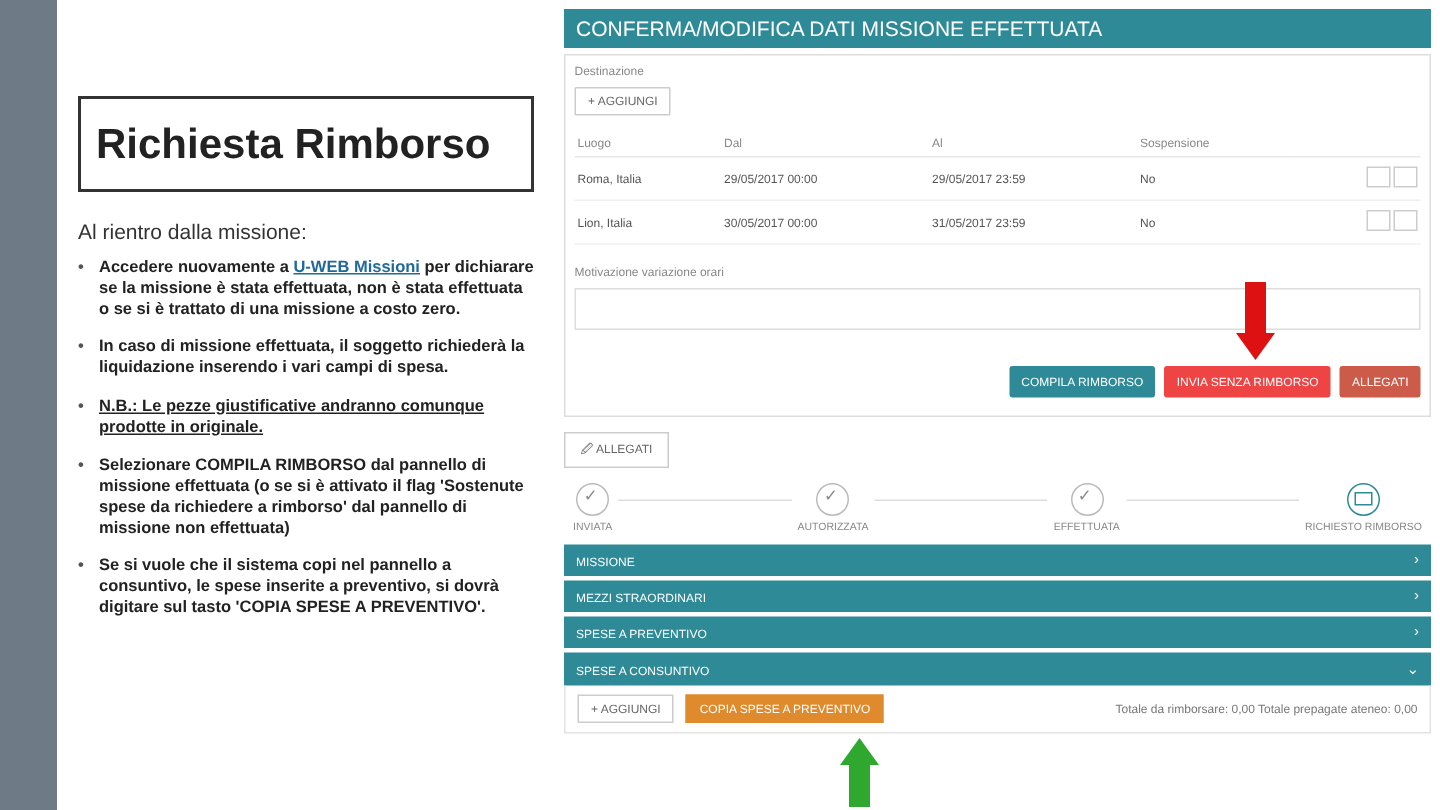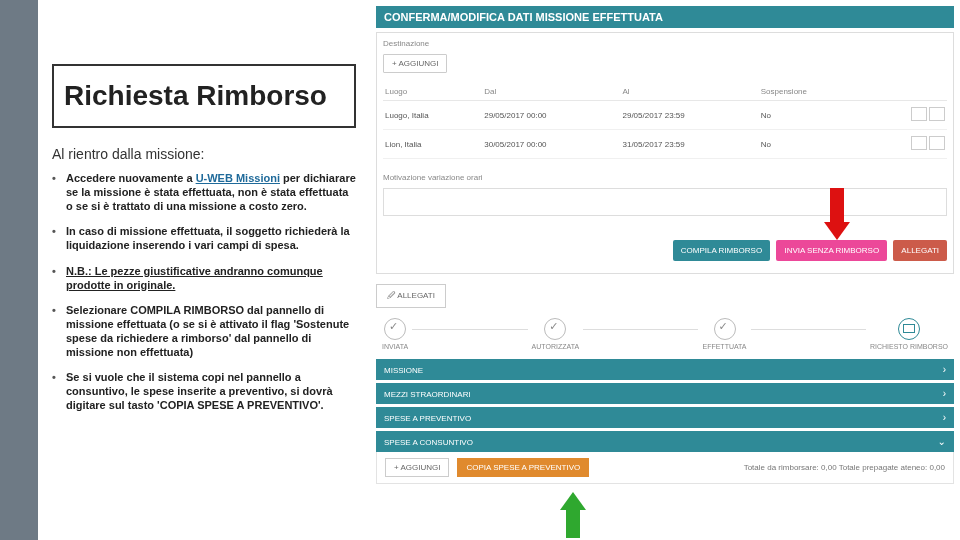--- a/index.html
+++ b/index.html
@@ -9,33 +9,33 @@
   .titlebox{border:2px solid #333;padding:14px 10px;margin-top:52px;margin-bottom:18px}
   .titlebox h1{margin:0;font-size:28px;font-weight:700;color:#222}
   .sub{font-size:14px;color:#333;margin:6px 0 10px 0}
   .bul{list-style:none;margin:0;padding:0}
   .bul>li{font-size:11px;line-height:1.25;color:#222;margin:0 0 12px 0;position:relative;padding-left:14px;font-weight:600}
   .bul>li::before{content:"•";position:absolute;left:0;top:0;color:#555}
   .link{color:#1f6a9a;text-decoration:underline;font-weight:700}
   .und{text-decoration:underline}
   
   .shot{flex:1;position:relative;padding:6px 6px 0 6px;box-sizing:border-box;font-size:8px;color:#555}
-  .bar{background:#2f8a97;color:#fff;font-size:11px;font-weight:700;padding:5px 8px}
+  .bar{background:#2f8a97;color:#fff;font-size:14px;font-weight:400;padding:5px 8px}
   .frame{border:1px solid #ddd;padding:6px;margin-top:4px;background:#fff}
   .addbtn{display:inline-block;border:1px solid #ccc;padding:4px 8px;font-size:8px;color:#666;border-radius:1px}
   .tbl{width:100%;border-collapse:collapse;margin-top:10px}
   .tbl th{font-size:8px;color:#888;font-weight:400;text-align:left;padding:4px 2px;border-bottom:1px solid #e7e7e7}
   .tbl td{font-size:8px;color:#555;padding:6px 2px;border-bottom:1px solid #f0f0f0}
   .rowicon{display:inline-block;width:14px;height:12px;border:1px solid #ccc;margin-left:2px}
   .motiv{margin:14px 0 6px 0;font-size:8px;color:#888}
   .motivbox{border:1px solid #ddd;height:26px}
   .actions{text-align:right;margin:24px 0 6px 0}
   .btn{display:inline-block;font-size:8px;padding:6px 8px;border-radius:2px;color:#fff;margin-left:4px}
   .btn.teal{background:#2f8a97}
-  .btn.navy{background:#ec4899}
+  .btn.navy{background:#ef4444}
   .btn.red{background:#cc5b4a}
   .attach{display:inline-block;border:1px solid #ccc;padding:4px 10px;font-size:8px;color:#666;margin-top:4px}
   .steps{display:flex;justify-content:space-between;align-items:center;margin:10px 2px 8px 2px;position:relative}
   .steps::before{content:"";position:absolute;left:6%;right:6%;top:11px;border-top:1px solid #ddd;z-index:0}
   .step{text-align:center;z-index:1;background:#fff;padding:0 4px}
   .circ{width:20px;height:20px;border:1px solid #bbb;border-radius:50%;margin:0 auto 2px auto;position:relative}
   .circ.ok::after{content:"✓";position:absolute;left:4px;top:1px;font-size:11px;color:#888}
   .circ.cur{border-color:#2f8a97}
   .circ.cur::after{content:"";position:absolute;left:4px;top:5px;width:10px;height:7px;border:1px solid #2f8a97}
   .step span{font-size:7px;color:#888}
@@ -85,21 +85,21 @@
       <table class="tbl">
         <tbody>
             <tr>
           <th>Luogo</th>
           <th>Dal</th>
           <th>Al</th>
           <th>Sospensione</th>
           <th></th>
         </tr>
         <tr>
-          <td>Luogo, Italia</td>
+          <td>Roma, Italia</td>
           <td>29/05/2017 00:00</td>
           <td>29/05/2017 23:59</td>
           <td>No</td>
           <td style="text-align:right"><span class="rowicon"></span><span class="rowicon"></span></td>
         </tr>
         <tr>
           <td>Lion, Italia</td>
           <td>30/05/2017 00:00</td>
           <td>31/05/2017 23:59</td>
           <td>No</td>

